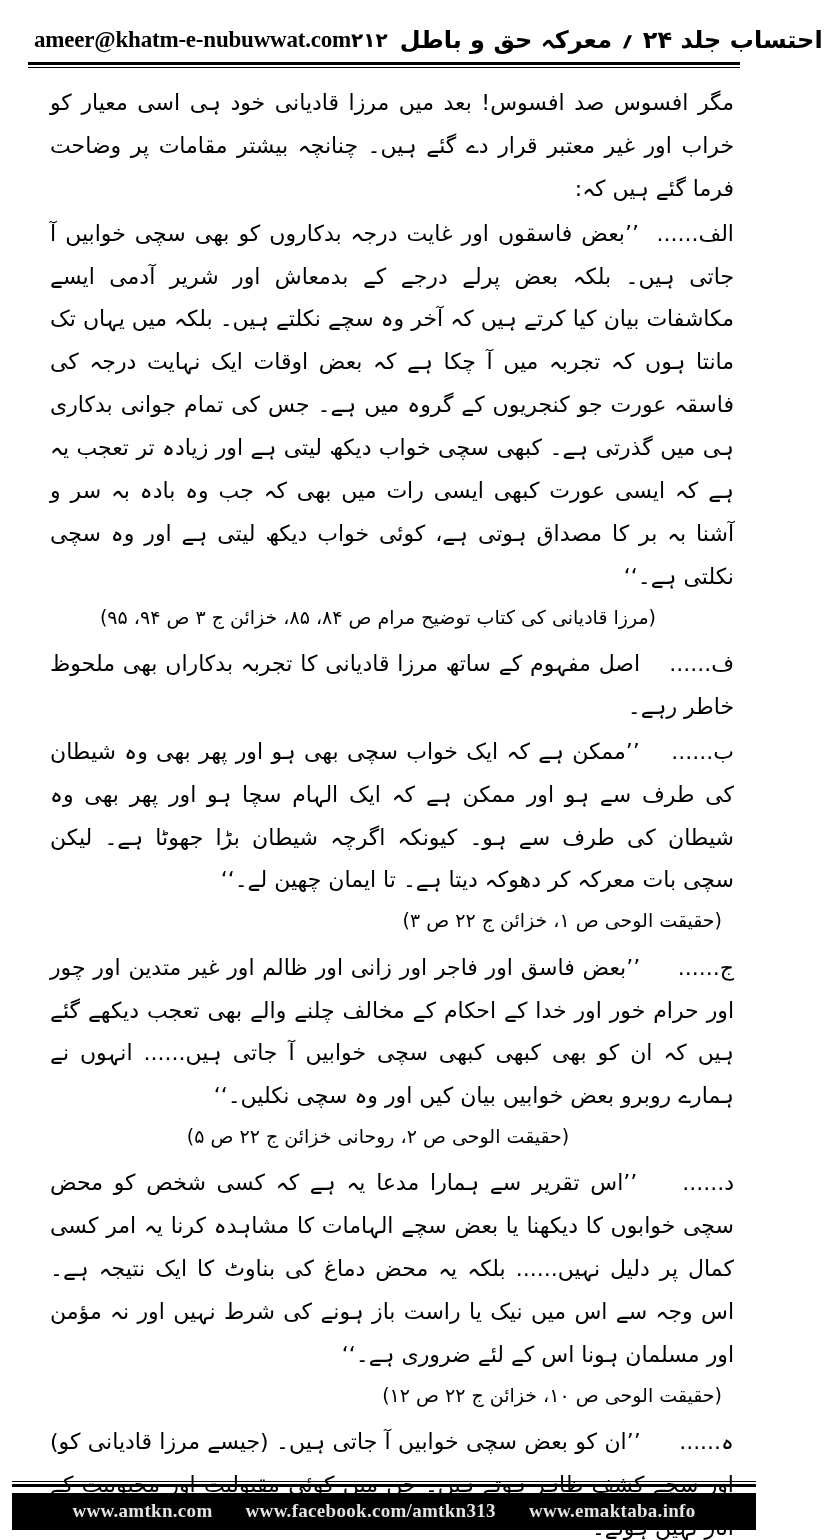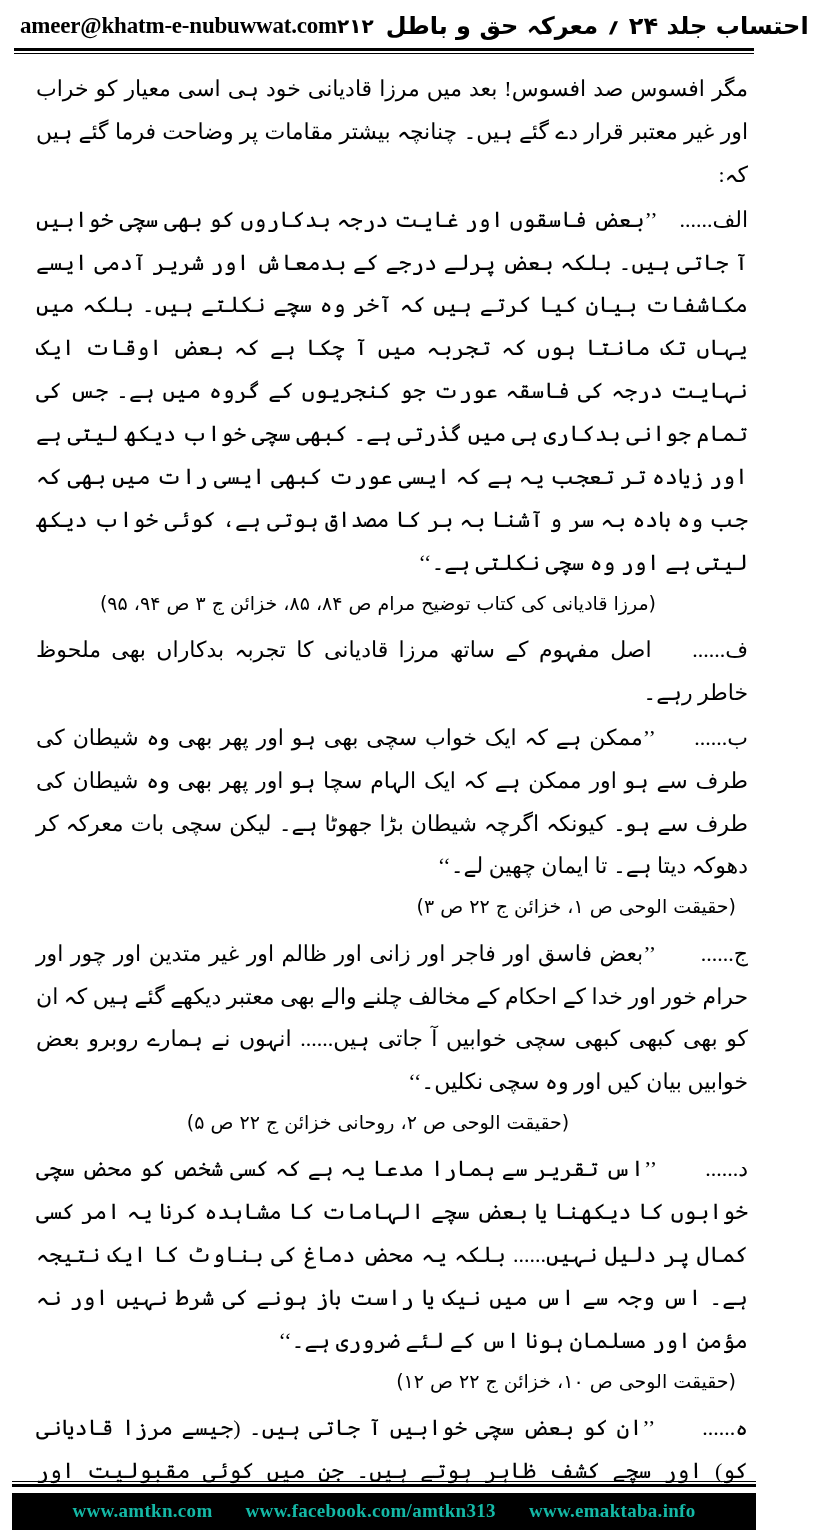--- a/index.html
+++ b/index.html
@@ -12,21 +12,21 @@
     height: 1540px;
     font-family: "DejaVu Sans", "Liberation Sans", sans-serif;
     color: #000000;
     position: relative;
     overflow: hidden;
   }
   .page {
     width: 768px;
     height: 1540px;
     box-sizing: border-box;
-    padding: 2px;
+    padding: 16px;
     position: relative;
     display: flex;
     flex-direction: column;
   }
 
   
   .header {
     display: flex;
     align-items: center;
     justify-content: space-between;
@@ -71,21 +71,20 @@
     padding: 4px 18px 0 18px;
     box-sizing: border-box;
     font-family: "DejaVu Sans", sans-serif;
   }
   .para {
     font-size: 22px;
     line-height: 1.95;
     margin: 0 0 2px 16px;
     text-align: justify;
     text-justify: inter-word;
-    font-family: Liberation Serif, serif;
   }
   .para .lead {
     display: inline;
   }
   .ref {
     font-size: 19px;
     line-height: 1.7;
     margin: 2px 12px 10px 0;
     text-align: left;
     direction: rtl;
@@ -116,21 +115,21 @@
   .rule-bot-thin {
     border-top: 1px solid #000;
     margin: 0 12px 2px 12px;
   }
   .rule-bot {
     border-top: 3px solid #000;
     margin: 0 12px 0 12px;
   }
   .footer {
     background: #000;
-    color: #14b8a6;
+    color: #e5e5e5;
     margin: 6px 12px 10px 12px;
     padding: 7px 0 8px 0;
     text-align: center;
     font-family: "Liberation Serif", "DejaVu Serif", serif;
     font-weight: bold;
     font-size: 19px;
     letter-spacing: 0.3px;
   }
   .footer span {
     margin: 0 14px;
@@ -173,21 +172,21 @@
       <p class="para">
         <span class="label">ب......</span>
         <span class="lead">’’ممکن ہے کہ ایک خواب سچی بھی ہو اور پھر بھی وہ شیطان کی طرف سے ہو اور ممکن ہے کہ ایک الہام سچا ہو اور پھر بھی وہ شیطان کی طرف سے ہو۔ کیونکہ اگرچہ شیطان بڑا جھوٹا ہے۔ لیکن سچی بات معرکہ کر دھوکہ دیتا ہے۔ تا ایمان چھین لے۔‘‘</span>
       </p>
       <p class="ref right">(حقیقت الوحی ص ۱، خزائن ج ۲۲ ص ۳)</p>
     </div>
 
     <div class="block">
       <p class="para">
         <span class="label">ج......</span>
-        <span class="lead">’’بعض فاسق اور فاجر اور زانی اور ظالم اور غیر متدین اور چور اور حرام خور اور خدا کے احکام کے مخالف چلنے والے بھی معتبر دیکھے گئے ہیں کہ ان کو بھی کبھی کبھی سچی خوابیں آ جاتی ہیں...... انہوں نے ہمارے روبرو بعض خوابیں بیان کیں اور وہ سچی نکلیں۔‘‘</span>
+        <span class="lead">’’بعض فاسق اور فاجر اور زانی اور ظالم اور غیر متدین اور چور اور حرام خور اور خدا کے احکام کے مخالف چلنے والے بھی تعجب دیکھے گئے ہیں کہ ان کو بھی کبھی کبھی سچی خوابیں آ جاتی ہیں...... انہوں نے ہمارے روبرو بعض خوابیں بیان کیں اور وہ سچی نکلیں۔‘‘</span>
       </p>
       <p class="ref center">(حقیقت الوحی ص ۲، روحانی خزائن ج ۲۲ ص ۵)</p>
     </div>
 
     <div class="block">
       <p class="para">
         <span class="label">د......</span>
         <span class="lead">’’اس تقریر سے ہمارا مدعا یہ ہے کہ کسی شخص کو محض سچی خوابوں کا دیکھنا یا بعض سچے الہامات کا مشاہدہ کرنا یہ امر کسی کمال پر دلیل نہیں...... بلکہ یہ محض دماغ کی بناوٹ کا ایک نتیجہ ہے۔ اس وجہ سے اس میں نیک یا راست باز ہونے کی شرط نہیں اور نہ مؤمن اور مسلمان ہونا اس کے لئے ضروری ہے۔‘‘</span>
       </p>
       <p class="ref right">(حقیقت الوحی ص ۱۰، خزائن ج ۲۲ ص ۱۲)</p>

